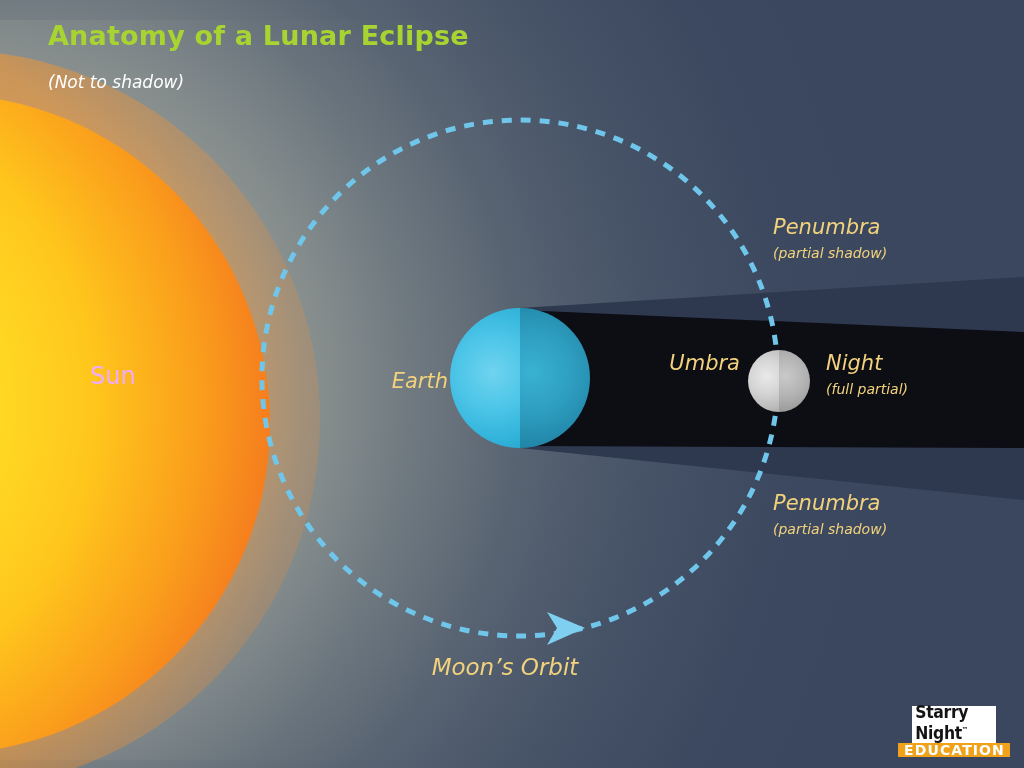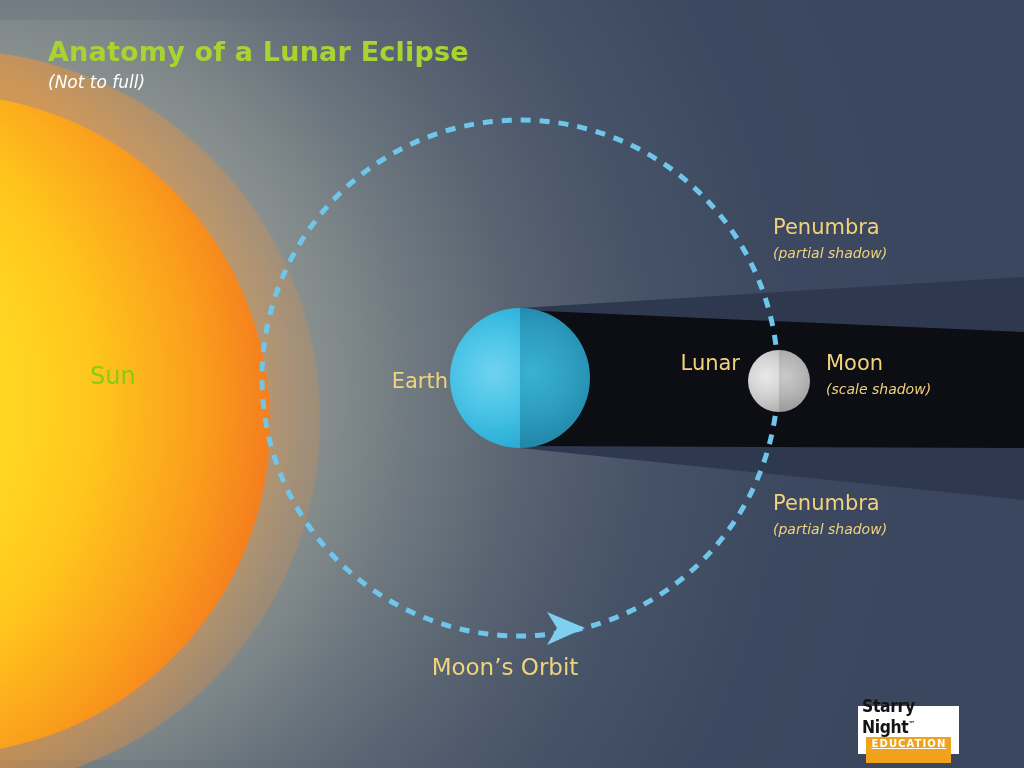--- a/index.html
+++ b/index.html
@@ -51,43 +51,43 @@
 
   .moon{position:absolute;border-radius:50%;overflow:hidden;}
   .moon-lit{position:absolute;left:0;top:0;width:50%;height:100%;
       background:radial-gradient(circle at 60% 42%,
         #e9e9e9 0%, #d5d5d5 42%, #bdbdbd 76%, #a9a9a9 100%);}
   .moon-dark{position:absolute;right:0;top:0;width:50%;height:100%;
       background:radial-gradient(circle at 20% 42%,
         #c9c9c9 0%, #b4b4b4 44%, #9d9d9d 78%, #8d8d8d 100%);}
 
   
-  .title{position:absolute;left:48px;top:36px;font-size:27px;font-weight:bold;
+  .title{position:absolute;left:48px;top:20px;font-size:27px;font-weight:bold;
          color:#a8d431;letter-spacing:.2px;}
   .subtitle{position:absolute;left:48px;top:72px;font-size:17px;font-style:italic;
          color:#ffffff;}
   .lbl{position:absolute;color:#f2d27c;white-space:nowrap;}
-  .lbl .l1{font-size:21px;line-height:26px;}
+  .lbl .l1{font-size:21px;line-height:26px;font-style:italic;}
   .lbl .l2{font-size:14px;line-height:26px;font-style:italic;}
   .lbl.center{text-align:center;}
   .lbl.right{text-align:right;}
-  .sun-label{position:absolute;color:#84cc16;font-size:24px;}
+  .sun-label{position:absolute;color:#f0abfc;font-size:24px;}
 
   
-  .logo{position:absolute;left:858px;top:706px;width:101px;height:48px;
+  .logo{position:absolute;left:912px;top:706px;width:84px;height:48px;
         background:#ffffff;display:flex;flex-direction:column;
         align-items:center;justify-content:center;padding:2px 0;box-sizing:border-box;}
   .logo-top{font-size:17px;font-weight:bold;color:#141414;
             letter-spacing:-0.4px;line-height:18px;
             font-family:"DejaVu Sans","Liberation Sans",sans-serif;
             transform:scaleX(0.92);position:relative;}
   .logo-tm{font-size:7px;vertical-align:super;}
-  .logo-bot{margin-top:2px;background:#f0a31a;color:#ffffff;font-size:10px;
+  .logo-bot{margin-top:2px;background:#f0a31a;color:#ffffff;font-size:14px;
             font-weight:bold;letter-spacing:1.1px;line-height:12px;
-            padding:1px 5px 13px 6px;text-decoration:underline;}
+            padding:1px 5px 1px 6px;}
 </style>
 </head>
 <body>
 
 <div id="stage">
 
   <div class="bg-base"></div>
   <div class="glow-far"></div>
   <div class="glow-near"></div>
 
@@ -114,35 +114,35 @@
     <div class="earth-lit"></div>
     <div class="earth-dark"></div>
   </div>
 
   <div class="moon" style="left:748px;top:350px;width:62px;height:62px;">
     <div class="moon-lit"></div>
     <div class="moon-dark"></div>
   </div>
 
   <div class="title">Anatomy of a Lunar Eclipse</div>
-  <div class="subtitle">(Not to full)</div>
+  <div class="subtitle">(Not to shadow)</div>
 
   <div class="sun-label" style="left:90px;top:362px;">Sun</div>
 
   <div class="lbl right" style="left:300px;top:368px;width:148px;">
     <div class="l1">Earth</div>
   </div>
 
   <div class="lbl right" style="left:560px;top:350px;width:180px;">
-    <div class="l1">Lunar</div>
+    <div class="l1">Umbra</div>
   </div>
 
   <div class="lbl" style="left:826px;top:350px;">
-    <div class="l1">Moon</div>
-    <div class="l2">(scale shadow)</div>
+    <div class="l1">Night</div>
+    <div class="l2">(full partial)</div>
   </div>
 
   <div class="lbl" style="left:773px;top:214px;">
     <div class="l1">Penumbra</div>
     <div class="l2">(partial shadow)</div>
   </div>
 
   <div class="lbl" style="left:773px;top:490px;">
     <div class="l1">Penumbra</div>
     <div class="l2">(partial shadow)</div>

